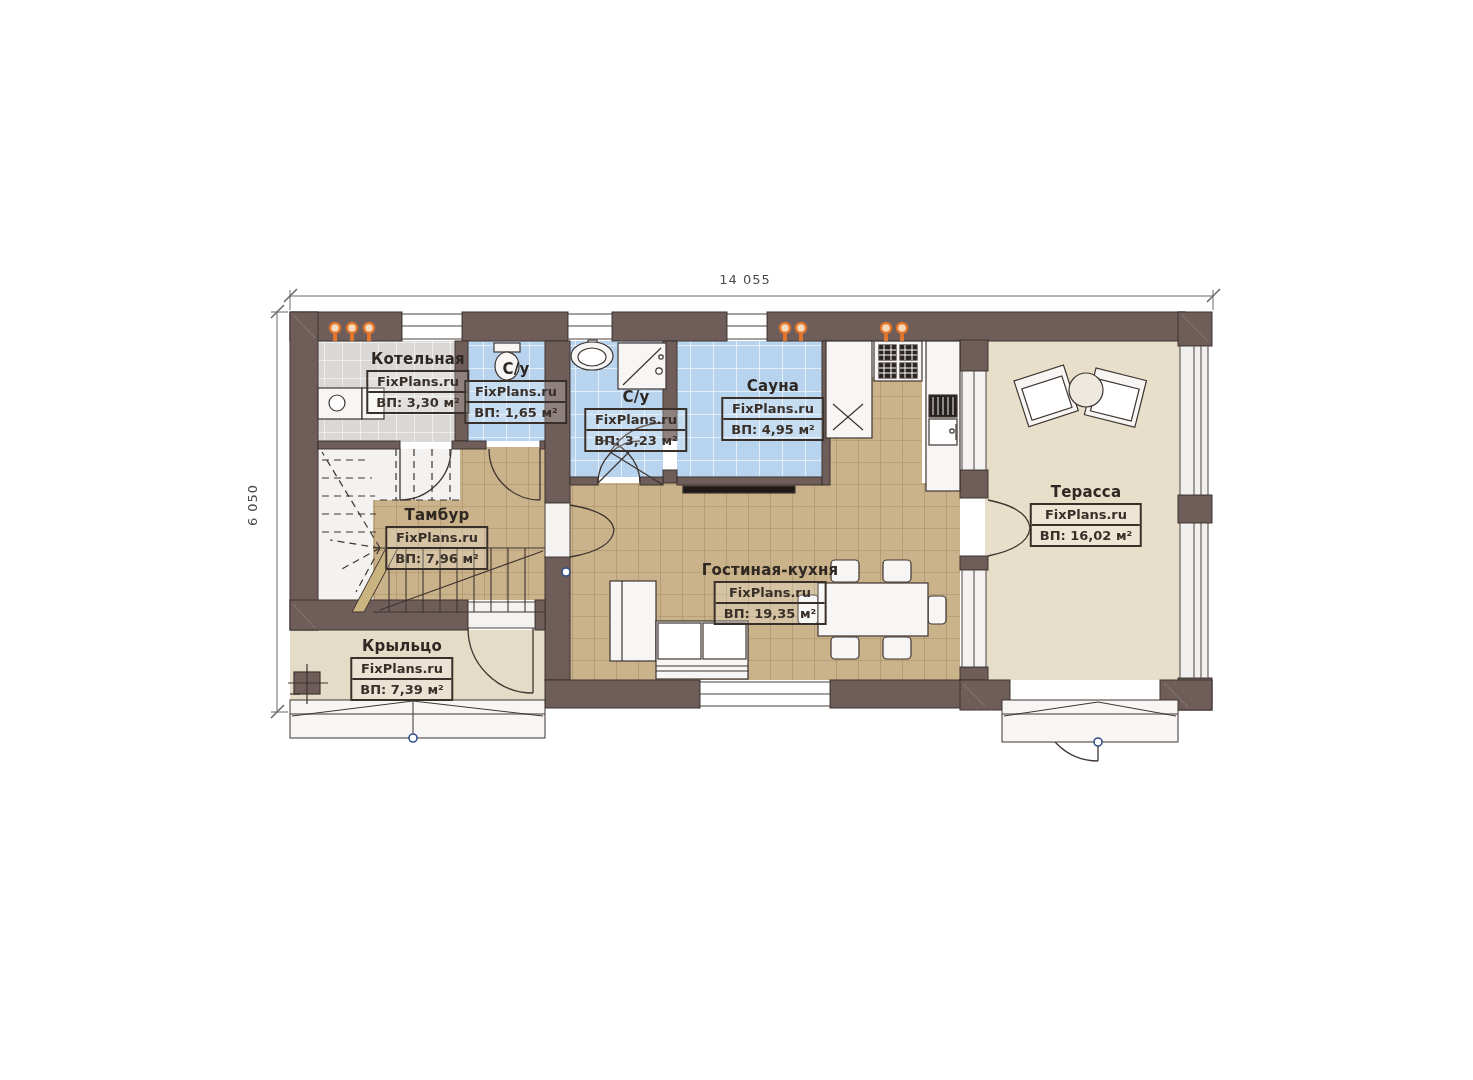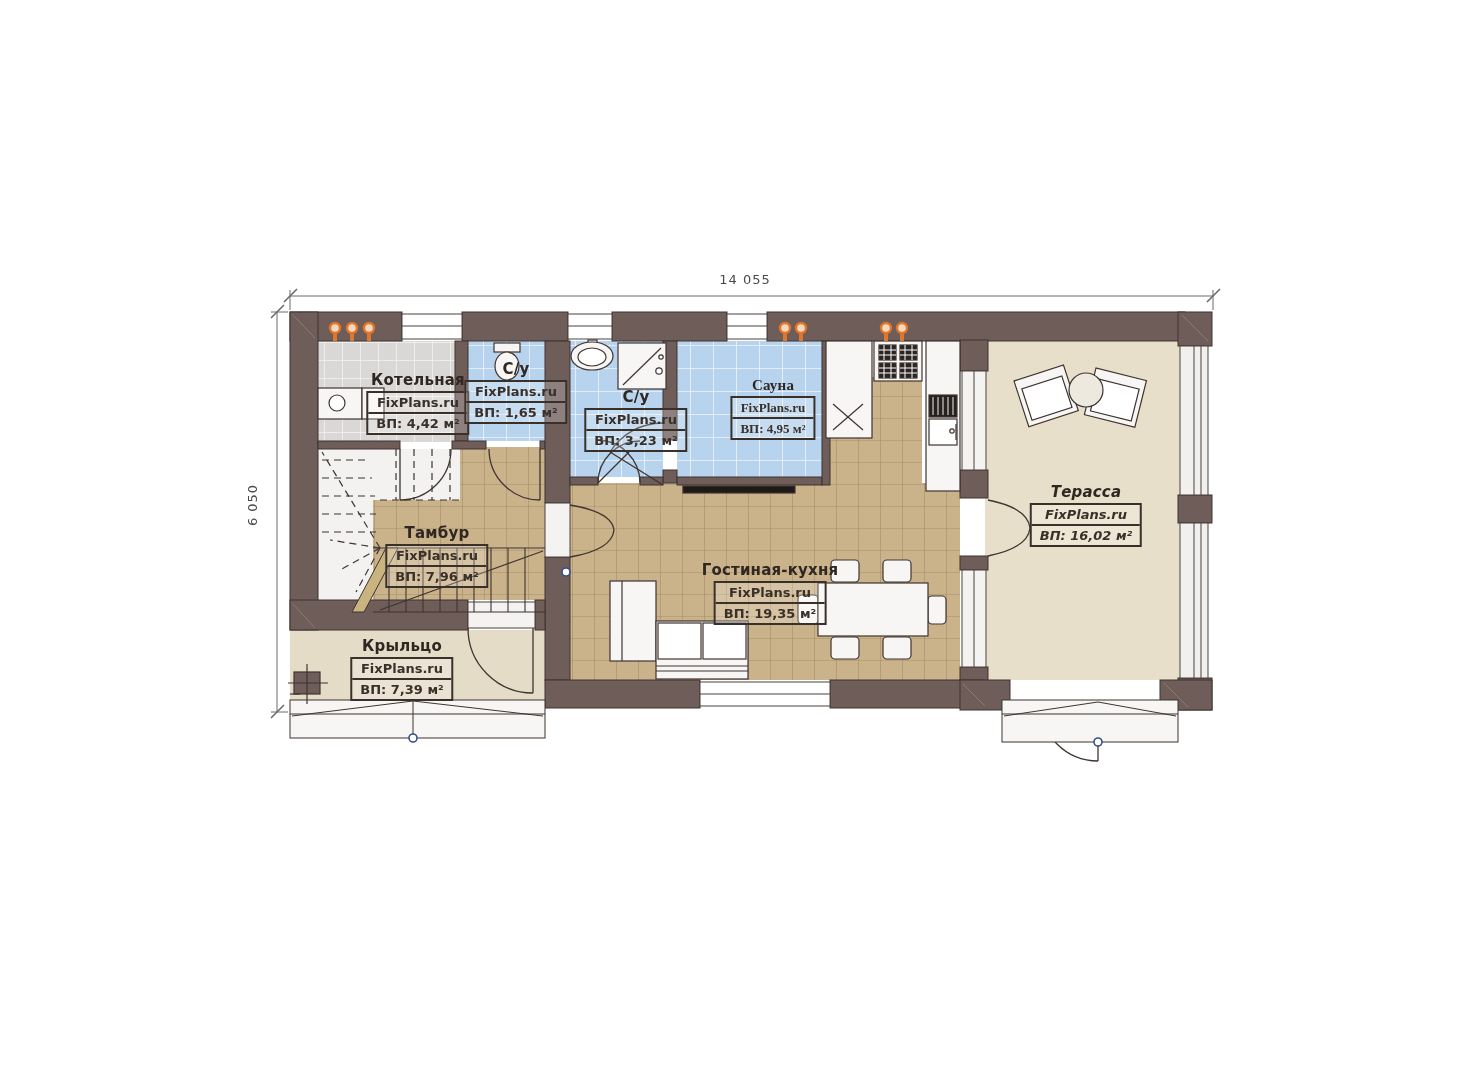--- a/index.html
+++ b/index.html
@@ -351,69 +351,69 @@
           <rect x="799" y="334" width="4" height="7"></rect>
       <rect x="884" y="334" width="4" height="7"></rect>
           <rect x="900" y="334" width="4" height="7"></rect>
     </g>
   </g>
 </svg>
 
 <div class="dim dim-top">14 055</div>
 <div class="dim dim-left">6 050</div>
 
-<div class="room-label" style="left:418px;top:350px;margin-top:21px;">
+<div class="room-label" style="left:418px;top:350px;">
   <div class="room-name">Котельная</div>
   <div class="label-box">
     <div class="row">FixPlans.ru</div>
-    <div class="row">ВП: 4,42 м²</div>
+    <div class="row">ВП: 3,30 м²</div>
   </div>
 </div>
 
 <div class="room-label" style="left:516px;top:360px;">
   <div class="room-name">С/у</div>
   <div class="label-box">
     <div class="row">FixPlans.ru</div>
     <div class="row">ВП: 1,65 м²</div>
   </div>
 </div>
 
 <div class="room-label" style="left:636px;top:388px;">
   <div class="room-name">С/у</div>
   <div class="label-box">
     <div class="row">FixPlans.ru</div>
     <div class="row">ВП: 3,23 м²</div>
   </div>
 </div>
 
-<div class="room-label" style="left:773px;top:377px;font-family:Liberation Serif, serif;">
+<div class="room-label" style="left:773px;top:377px;">
   <div class="room-name">Сауна</div>
   <div class="label-box">
     <div class="row">FixPlans.ru</div>
     <div class="row">ВП: 4,95 м²</div>
   </div>
 </div>
 
-<div class="room-label" style="left:437px;top:524px;border-radius:14px;">
+<div class="room-label" style="left:437px;top:506px;border-radius:14px;">
   <div class="room-name">Тамбур</div>
   <div class="label-box">
     <div class="row">FixPlans.ru</div>
     <div class="row">ВП: 7,96 м²</div>
   </div>
 </div>
 
 <div class="room-label" style="left:770px;top:561px;text-align:center;">
   <div class="room-name">Гостиная-кухня</div>
   <div class="label-box">
     <div class="row">FixPlans.ru</div>
     <div class="row">ВП: 19,35 м²</div>
   </div>
 </div>
 
-<div class="room-label" style="left:1086px;top:483px;font-style:italic;">
+<div class="room-label" style="left:1086px;top:483px;">
   <div class="room-name">Терасса</div>
   <div class="label-box">
     <div class="row">FixPlans.ru</div>
     <div class="row">ВП: 16,02 м²</div>
   </div>
 </div>
 
 <div class="room-label" style="left:402px;top:637px;">
   <div class="room-name">Крыльцо</div>
   <div class="label-box">

